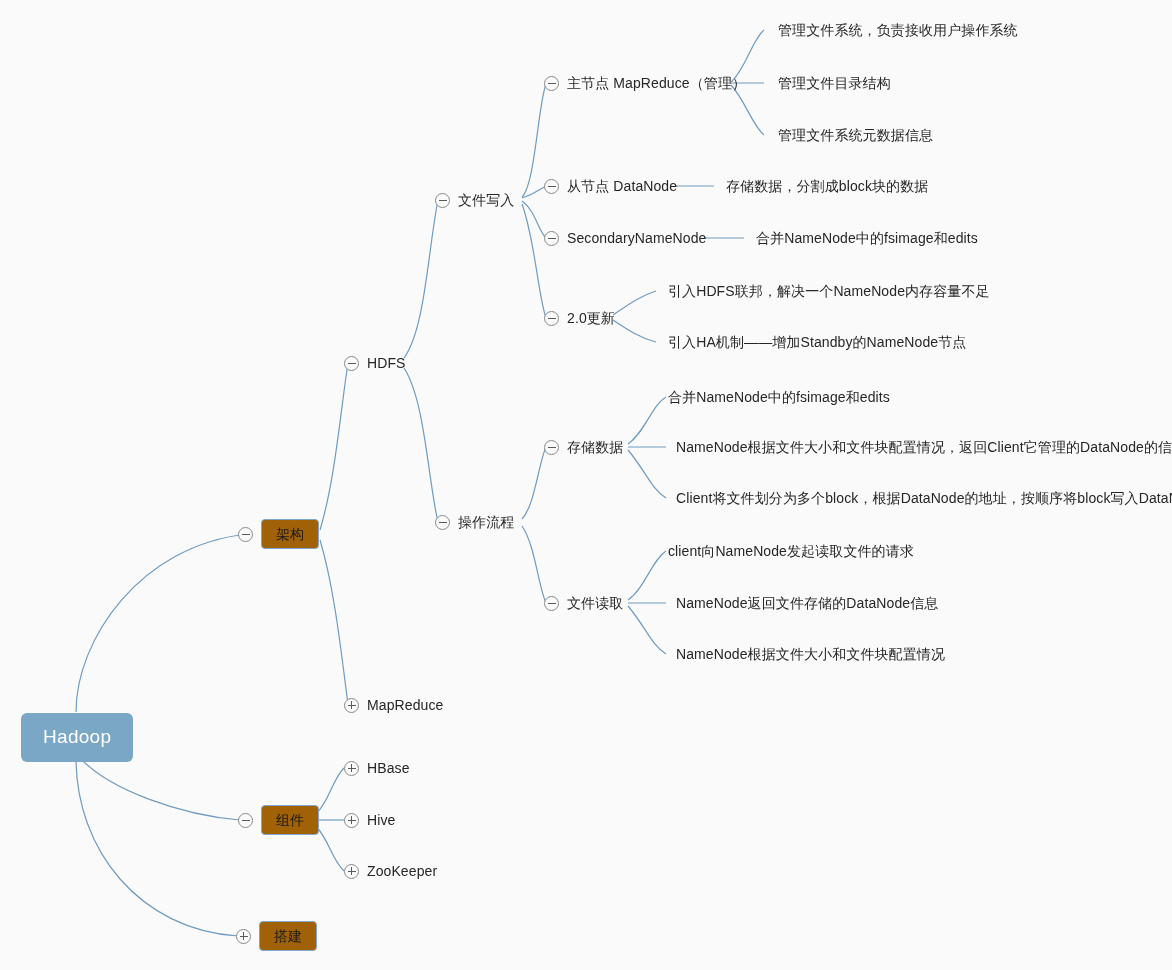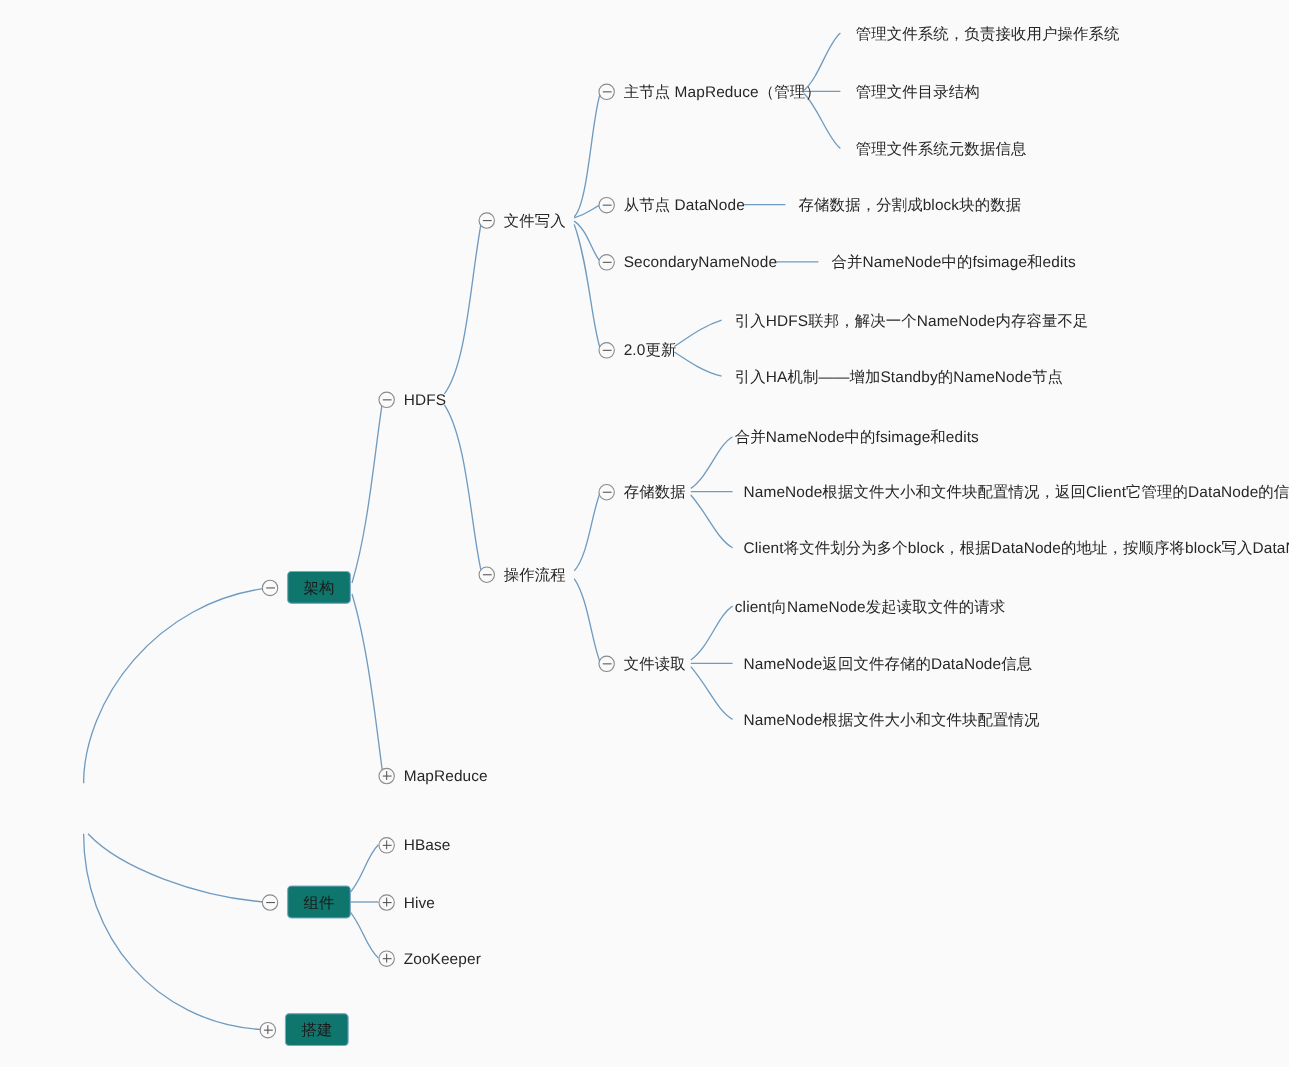--- a/index.html
+++ b/index.html
@@ -63,21 +63,21 @@
   .label {
     font-size: 14px;
     color: #262626;
     line-height: 1;
     margin-left: 8px;
     letter-spacing: 0.1px;
   }
   
   .boxed .label {
     border: 1px solid #7da7cd;
-    background: #0f766e;
+    background: #a16207;
     border-radius: 4px;
     padding: 6px 14px;
     line-height: 1.15;
     color: #1a1a1a;
     font-size: 14px;
   }
   
   .root {
     position: absolute;
     background: #7ba7c7;
@@ -142,20 +142,23 @@
       <path d="M 628,600 C 645,588 652,560 666,551"></path>
       <path d="M 628,603 L 666,603"></path>
       <path d="M 628,606 C 645,626 652,646 666,654"></path>
 
       <path d="M 316,814 C 330,800 332,780 344,768"></path>
       <path d="M 316,820 L 344,820"></path>
       <path d="M 316,826 C 330,842 332,860 344,871"></path>
     </g>
   </svg>
 
+  <div class="root" style="left:21px; top:713px;">
+    <span>Hadoop</span>
+  </div>
 
   <div class="node boxed" style="left:238px; top:534px;">
     <span class="toggle minus"></span>
     <span class="label">架构</span>
   </div>
 
   <div class="node boxed" style="left:238px; top:820px;">
     <span class="toggle minus"></span>
     <span class="label">组件</span>
   </div>

